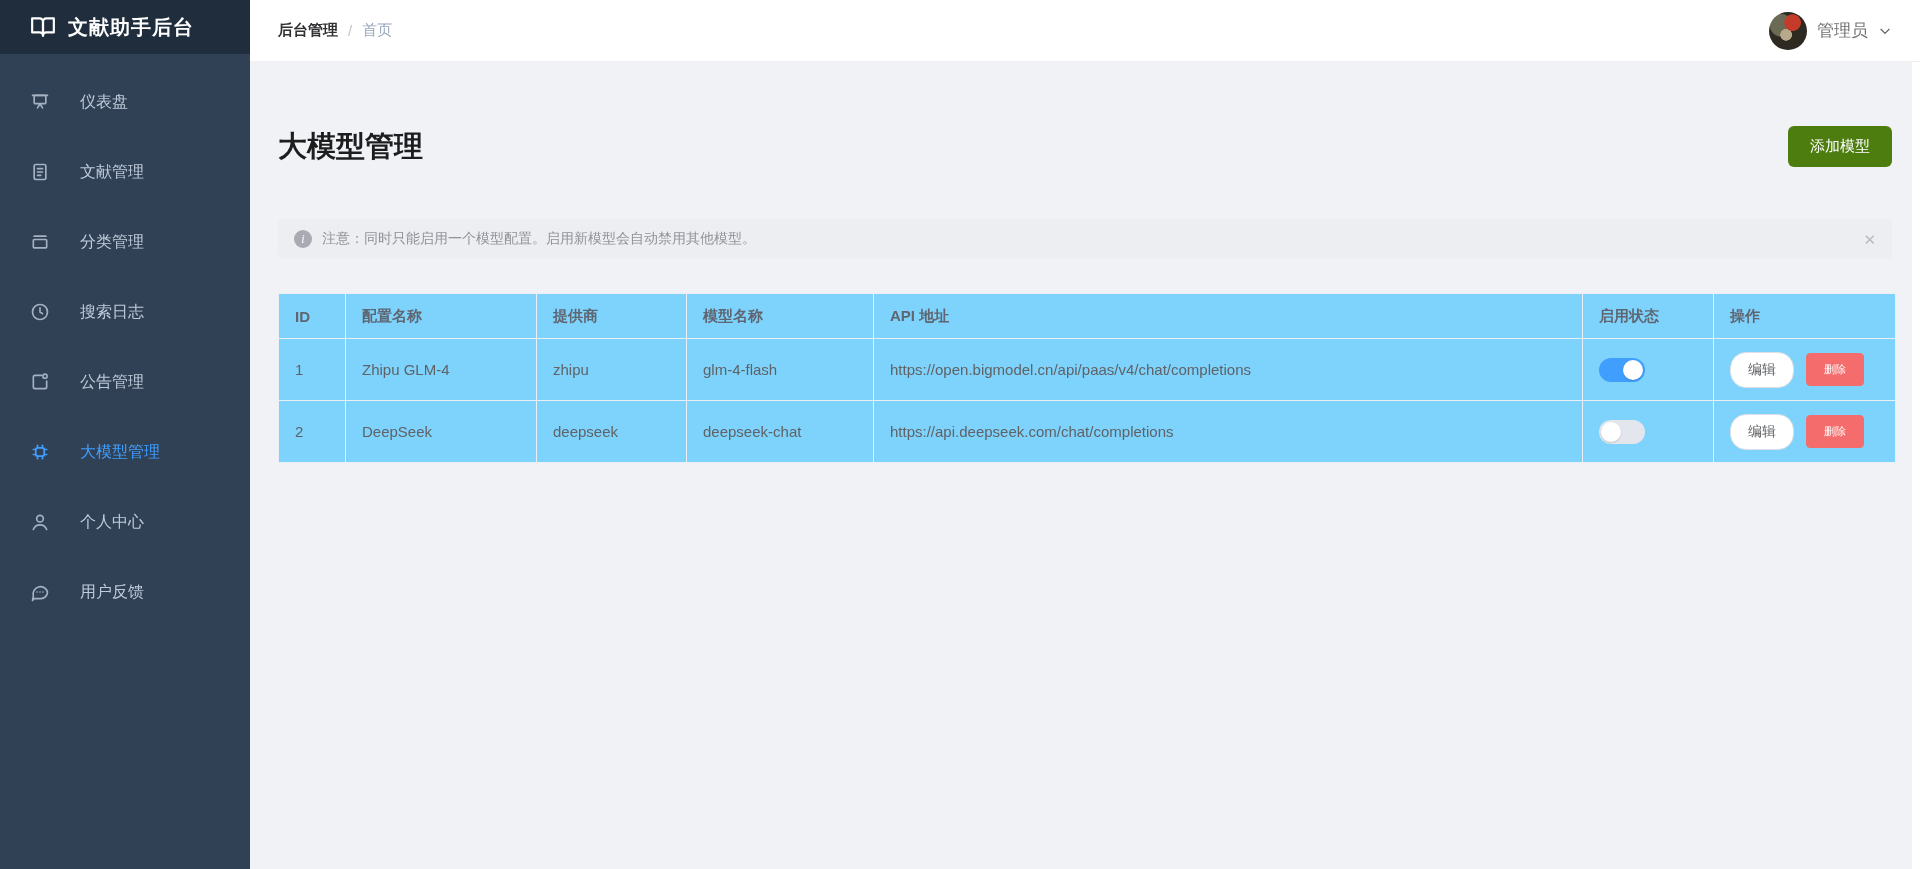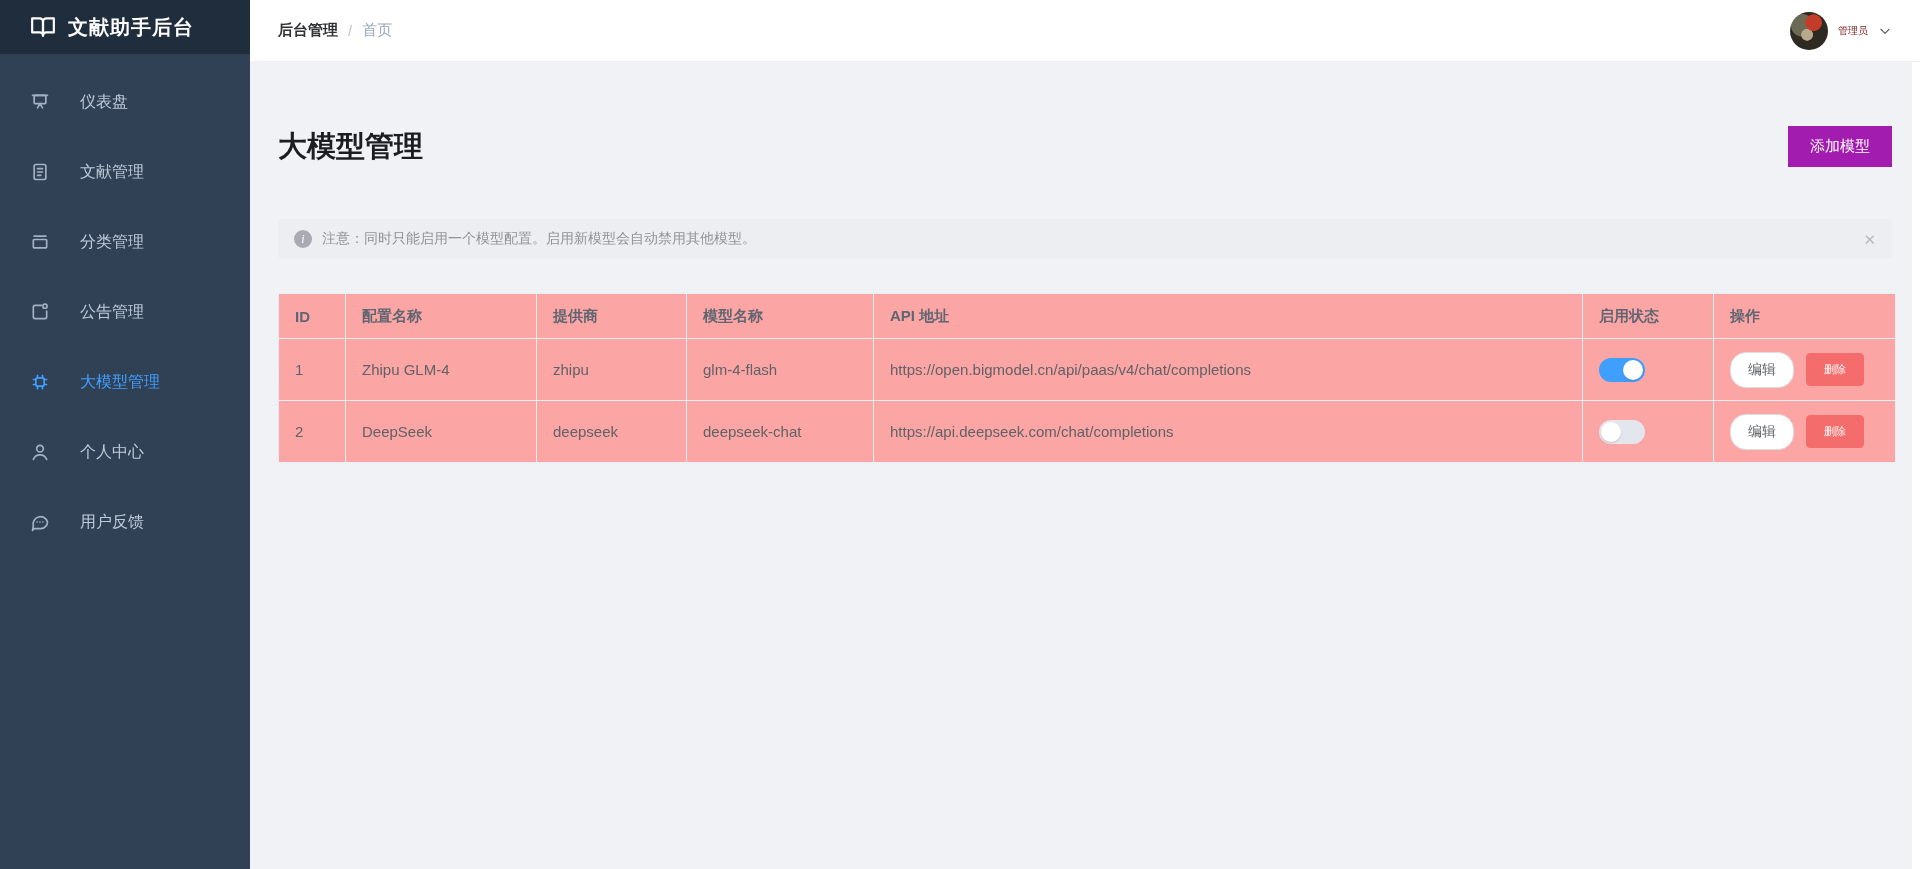--- a/index.html
+++ b/index.html
@@ -28,45 +28,45 @@
   .crumb-root { color:#303133; font-weight:bold; cursor:pointer; }
   .crumb-sep { color:#c0c4cc; }
   .crumb-current { color:#97a8be; }
   .user-area { display:flex; align-items:center; gap:10px; cursor:pointer; }
   .avatar { width:38px; height:38px; border-radius:50%; overflow:hidden;
     background:
       radial-gradient(circle at 62% 28%, #c43b2a 0%, #c43b2a 22%, rgba(0,0,0,0) 24%),
       radial-gradient(circle at 45% 60%, #b8a98a 0%, #b8a98a 18%, rgba(0,0,0,0) 20%),
       radial-gradient(circle at 32% 35%, #6b6b55 0%, #6b6b55 30%, rgba(0,0,0,0) 33%),
       #2e2a22; }
-  .user-name { font-size:10px; color:#7f1d1d; }
+  .user-name { font-size:17px; color:#737373; }
   .user-area svg { width:14px; height:14px; color:#606266; }
 
   
   .main { position:absolute; left:250px; top:62px; right:0; bottom:0;
     padding:64px 28px 0; }
   .title-row { display:flex; align-items:center; justify-content:space-between; }
   .page-title { font-size:29px; font-weight:bold; color:#1d1d1f; }
-  .add-btn { background:#a21caf; color:#ffffff; border:none; border-radius:0;
+  .add-btn { background:#4d7c0f; color:#ffffff; border:none; border-radius:6px;
     font-size:15px; padding:11px 22px; cursor:pointer;
     font-family:"Liberation Sans","DejaVu Sans",sans-serif; }
 
   .alert { margin-top:52px; height:40px; background:#edeef1; border-radius:4px;
     display:flex; align-items:center; padding:0 16px; gap:10px; color:#909399;
     font-size:14px; }
   .alert-info-icon { width:18px; height:18px; border-radius:50%; background:#a8abb2;
     color:#ffffff; font-size:12px; font-style:italic;
     font-family:"Liberation Serif","DejaVu Serif",serif;
     display:flex; align-items:center; justify-content:center; flex:0 0 auto; }
   .alert-close { margin-left:auto; color:#b7bac0; font-size:15px; cursor:pointer;
     line-height:1; }
 
   
   .model-table { margin-top:34px; width:100%; border-collapse:collapse;
-    background:#fca5a5; table-layout:fixed; }
+    background:#7dd3fc; table-layout:fixed; }
   .model-table th, .model-table td { border:1px solid #ebeef5; text-align:left;
     padding:0 16px; font-size:15px; overflow:hidden; white-space:nowrap; }
   .model-table th { height:45px; color:#5f6672; font-weight:bold; }
   .model-table td { height:62px; color:#606266; }
 
   
   .switch { width:46px; height:24px; border-radius:12px; position:relative;
     cursor:pointer; display:inline-block; vertical-align:middle; }
   .switch[data-state="on"]  { background:#409eff; }
   .switch[data-state="off"] { background:#e3e6ec; }
@@ -112,20 +112,27 @@
         <path d="M9 8h6M9 12h6M9 16h4"></path>
       </svg>
       <span>文献管理</span>
     </li>
     <li class="menu-item">
       <svg viewBox="0 0 24 24" fill="none" stroke="currentColor" stroke-width="2" stroke-linecap="round" stroke-linejoin="round">
         <path d="M5 5h14"></path>
           <rect x="4" y="9" width="16" height="10" rx="1"></rect>
       </svg>
       <span>分类管理</span>
+    </li>
+    <li class="menu-item">
+      <svg viewBox="0 0 24 24" fill="none" stroke="currentColor" stroke-width="2" stroke-linecap="round" stroke-linejoin="round">
+        <circle cx="12" cy="12" r="9"></circle>
+          <path d="M12 7v5l3 2"></path>
+      </svg>
+      <span>搜索日志</span>
     </li>
     <li class="menu-item">
       <svg viewBox="0 0 24 24" fill="none" stroke="currentColor" stroke-width="2" stroke-linecap="round" stroke-linejoin="round">
         <path d="M20 11v7a2 2 0 0 1-2 2H6a2 2 0 0 1-2-2V6a2 2 0 0 1 2-2h8"></path>
         <circle cx="18" cy="5" r="2.5"></circle>
       </svg>
       <span>公告管理</span>
     </li>
     <li class="menu-item" data-active="true">
       <svg viewBox="0 0 24 24" fill="none" stroke="currentColor" stroke-width="2" stroke-linecap="round" stroke-linejoin="round">

